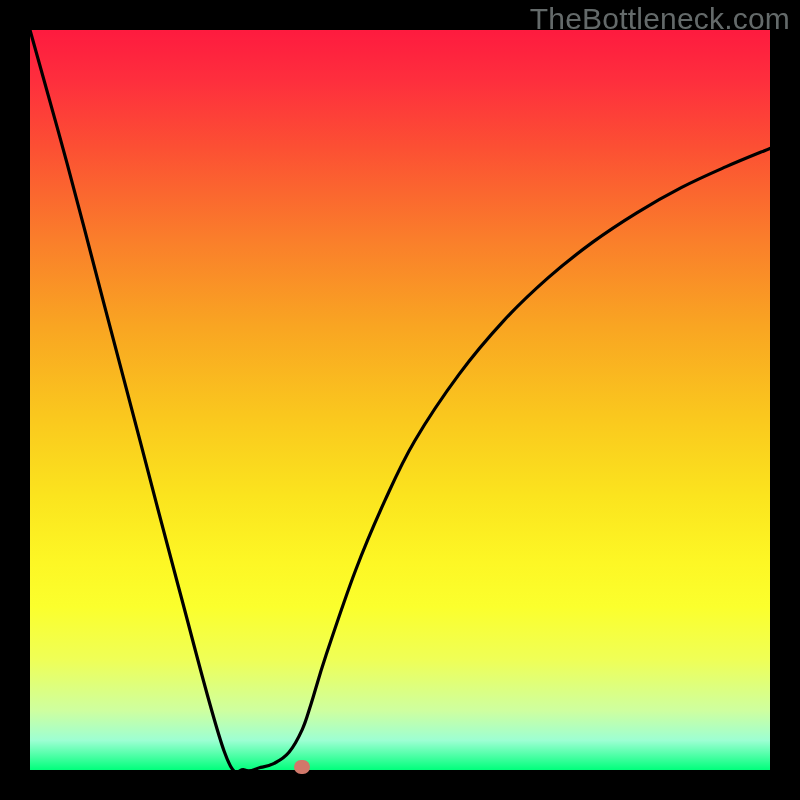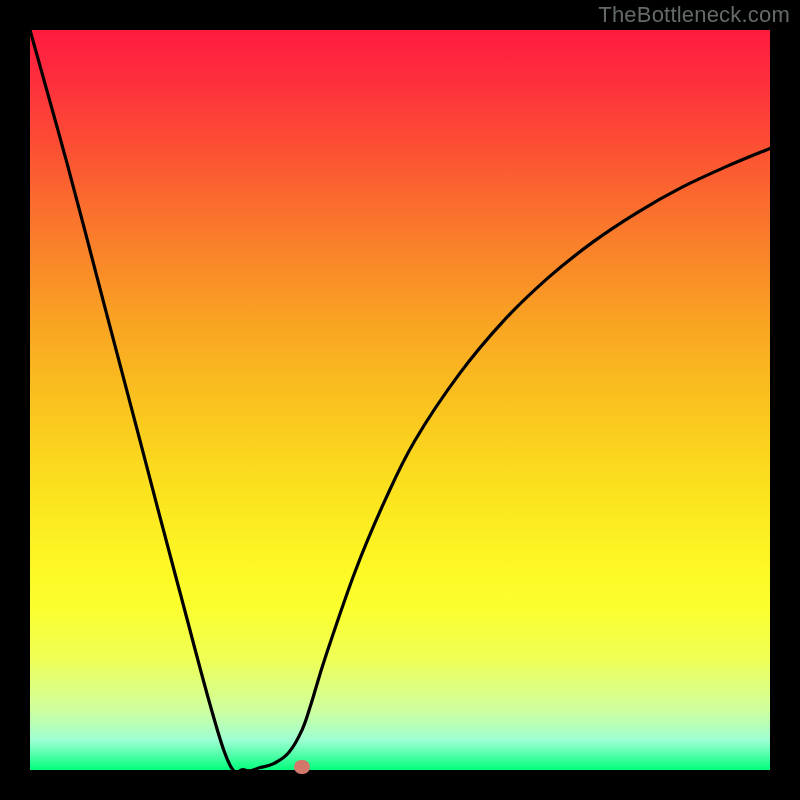--- a/index.html
+++ b/index.html
@@ -15,21 +15,21 @@
     position: relative;
     width: 800px;
     height: 800px;
     background: #000;
   }
   .watermark {
     position: absolute;
     top: 2px;
     right: 10px;
     color: #646a6a;
-    font-size: 22px;
+    font-size: 30px;
     font-weight: 500;
     letter-spacing: 0.2px;
     z-index: 5;
   }
   .plot {
     position: absolute;
     left: 30px;
     top: 30px;
     width: 740px;
     height: 740px;

